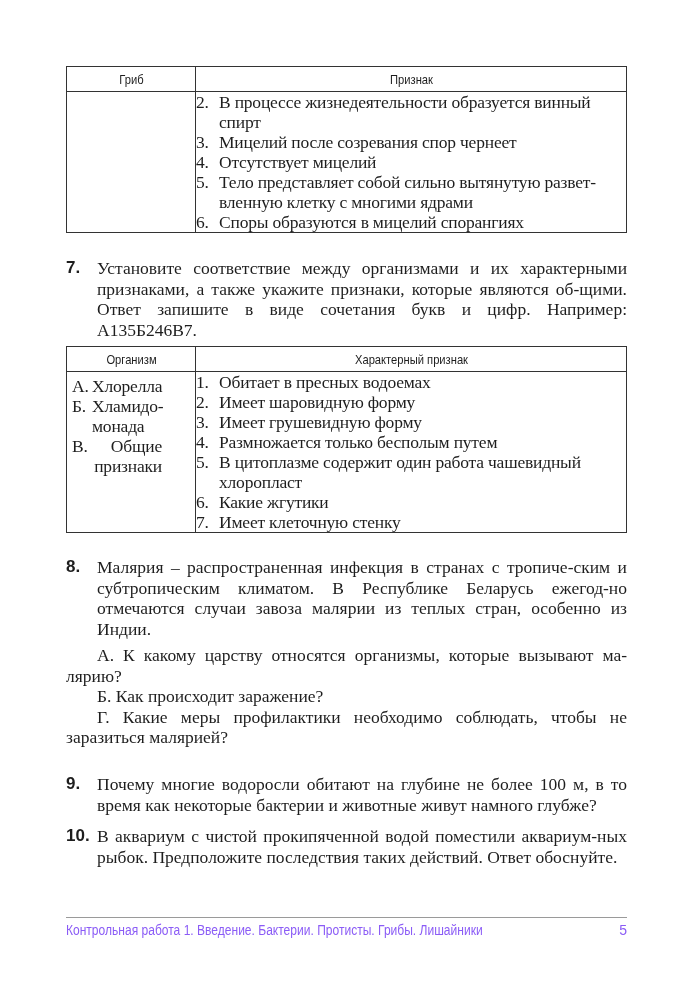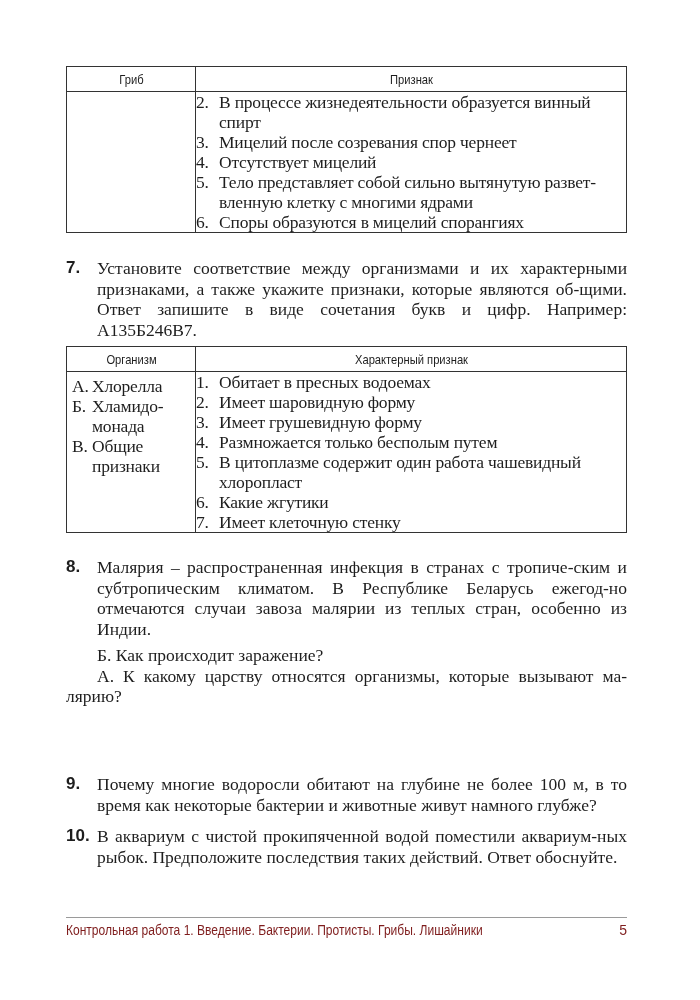--- a/index.html
+++ b/index.html
@@ -14,21 +14,21 @@
     .item .t { flex: 1; padding-right: 4px; }
     .org { font-size: 17.5px; line-height: 20px; letter-spacing: -0.2px; padding: 4px 0 0 5px; }
     .org .row { display: flex; }
     .org .n { width: 20px; flex: none; }
     .q { position: absolute; left: 66px; width: 561px; font-size: 17.5px; line-height: 20.5px; }
     .q .num { position: absolute; left: 0; top: 0; font-family: "Liberation Sans", "DejaVu Sans", sans-serif; font-weight: bold; font-size: 17px; }
     .q .body { margin-left: 31px; text-align: justify; }
     .sub { text-indent: 31px; text-align: justify; margin-top: 6px; }
     .sub + .sub { margin-top: 0; }
     .footer-rule { position: absolute; left: 66px; width: 561px; top: 917px; height: 0; border-top: 1px solid #9a9a9a; }
-    .footer { position: absolute; left: 66px; width: 561px; top: 922px; font-family: "Liberation Sans", "DejaVu Sans", sans-serif; font-size: 14px; display: flex; justify-content: space-between; color: #7f1d1d; }
+    .footer { position: absolute; left: 66px; width: 561px; top: 922px; font-family: "Liberation Sans", "DejaVu Sans", sans-serif; font-size: 14px; display: flex; justify-content: space-between; color: #8b5cf6; }
     .footer .title { transform: scaleX(0.86); transform-origin: left; white-space: nowrap; }
   </style>
 </head>
 <body>
 
 <table class="tbl" style="top:66px;">
   <tbody>
       <tr>
     <th class="col1">Гриб</th>
     <th>Признак</th>
@@ -78,21 +78,21 @@
         <div class="row">
               <span class="n">А.</span>
               <span>Хлорелла</span>
             </div>
         <div class="row">
               <span class="n">Б.</span>
               <span style="width:95px;">Хламидо-монада</span>
             </div>
         <div class="row">
               <span class="n">В.</span>
-              <span style="width:70px;">Общие признаки</span>
+              <span style="width:70px;text-align:right;">Общие признаки</span>
             </div>
       </div>
     </td>
     <td class="cellpad">
       <div class="item">
             <span class="n">1.</span>
             <span class="t">Обитает в пресных водоемах</span>
           </div>
       <div class="item">
             <span class="n">2.</span>
@@ -119,22 +119,23 @@
             <span class="t">Имеет клеточную стенку</span>
           </div>
     </td>
   </tr>
 </tbody>
   </table>
 
 <div class="q" style="top:557px;">
   <span class="num">8.</span>
   <div class="body">Малярия – распространенная инфекция в странах с тропиче-ским и субтропическим климатом. В Республике Беларусь ежегод-но отмечаются случаи завоза малярии из теплых стран, особенно из Индии.</div>
+  <div class="sub">А. К какому царству относятся организмы, которые вызывают ма-лярию?</div>
   <div class="sub">Б. Как происходит заражение?</div>
-  <div class="sub">А. К какому царству относятся организмы, которые вызывают ма-лярию?</div>
+  <div class="sub">Г. Какие меры профилактики необходимо соблюдать, чтобы не заразиться малярией?</div>
 </div>
 
 <div class="q" style="top:774px;">
   <span class="num">9.</span>
   <div class="body">Почему многие водоросли обитают на глубине не более 100 м, в то время как некоторые бактерии и животные живут намного глубже?</div>
 </div>
 
 <div class="q" style="top:826px;">
   <span class="num">10.</span>
   <div class="body">В аквариум с чистой прокипяченной водой поместили аквариум-ных рыбок. Предположите последствия таких действий. Ответ обоснуйте.</div>

